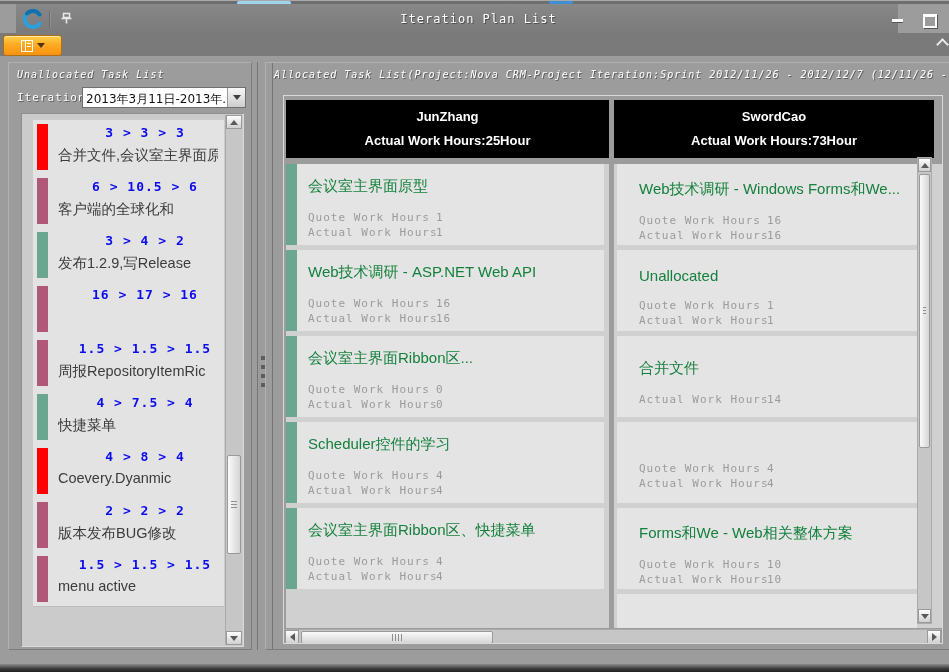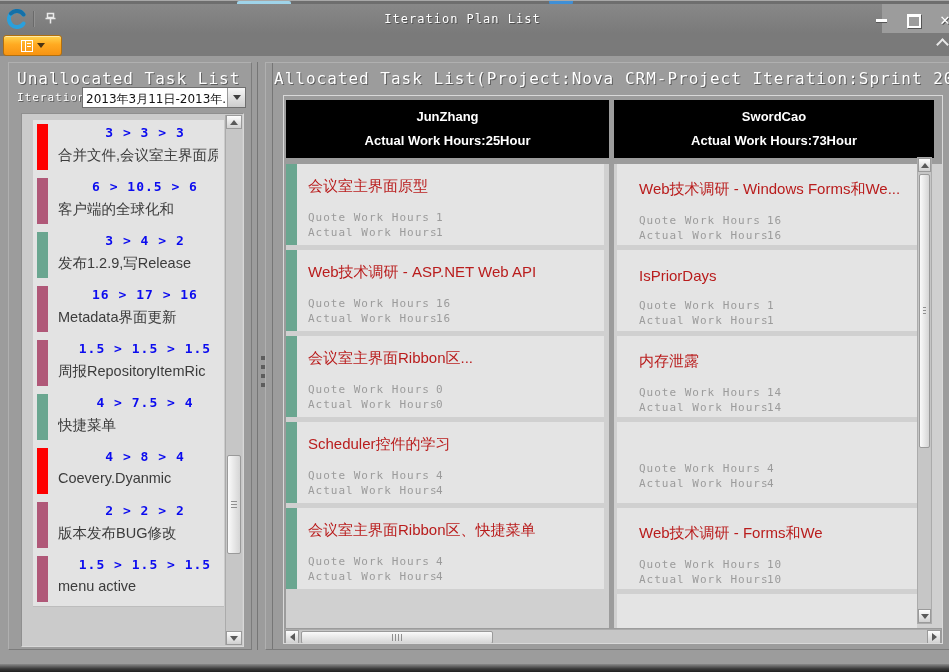--- a/index.html
+++ b/index.html
@@ -7,21 +7,21 @@
     width:949px;height:672px;position:relative;overflow:hidden;
     background:#9c9c9c;font-family:"Liberation Sans",sans-serif;
     -webkit-font-smoothing:none;
   }
   .mono{font-family:"DejaVu Sans Mono",monospace;}
 
   
   .top-strip{position:absolute;left:0;top:0;width:949px;height:4px;background:#6e6e6e;border-top:1px solid #a8a8a8;box-sizing:border-box;}
   .frag-tab{position:absolute;left:237px;top:0;width:54px;height:3px;background:#9fd4ea;border-radius:2px 2px 0 0;}
   .frag-dot{position:absolute;left:549px;top:0;width:24px;height:4px;background:#3f8fd6;border-radius:0 0 3px 3px;}
-  .titlebar{position:absolute;left:0;top:4px;width:882px;height:29px;background:linear-gradient(#888888,#7a7a7a);}
+  .titlebar{position:absolute;left:16px;top:4px;width:882px;height:29px;background:linear-gradient(#888888,#7a7a7a);}
   .app-logo{position:absolute;left:7px;top:5px;width:20px;height:20px;}
   .tb-sep{position:absolute;left:33px;top:7px;width:1px;height:16px;background:#6a6a6a;border-right:1px solid #919191;}
   .pin-icon{position:absolute;left:44px;top:8px;}
   .win-title{position:absolute;left:0;top:8px;width:925px;text-align:center;color:#ffffff;
     font-size:12px;letter-spacing:1px;text-shadow:1px 1px 0 #4f4f4f;}
   .winbtn{position:absolute;top:9px;width:22px;height:15px;display:flex;align-items:center;justify-content:center;}
   .btn-min{left:870px;}.btn-max{left:903px;}.btn-close{left:934px;}
   .glyph-min{width:11px;height:3px;background:#fff;box-shadow:0 1px 0 #555;}
   .glyph-max{width:10px;height:9px;border:2px solid #fff;border-top-width:3px;box-shadow:1px 1px 0 #555;}
   .glyph-close{color:#fff;font-size:13px;font-weight:bold;text-shadow:1px 1px 0 #555;font-family:"DejaVu Sans",sans-serif;}
@@ -31,21 +31,21 @@
     box-shadow:inset 0 1px 0 #ffe9a8;}
   .list-glyph{width:12px;height:12px;border:1px solid #fff;background:transparent;position:relative;box-sizing:border-box;}
   .list-glyph:before{content:"";position:absolute;left:3px;top:0;width:1px;height:10px;background:#fff;}
   .list-glyph:after{content:"";position:absolute;left:5px;top:2px;width:4px;height:6px;
     background:repeating-linear-gradient(#fff 0 1px,transparent 1px 3px);}
   .drop-arrow{width:0;height:0;border-left:4px solid transparent;border-right:4px solid transparent;border-top:5px solid #4a3414;}
   .ribbon-chevron{position:absolute;right:2px;top:7px;width:7px;height:7px;border-left:2px solid #e8e8e8;border-top:2px solid #e8e8e8;transform:rotate(45deg);}
   .bottom-strip{position:absolute;left:0;top:664px;width:949px;height:8px;background:linear-gradient(#8a8a8a,#3a3a3a 60%,#1f1f1f);}
 
   
-  .panel-title{color:#ffffff;font-size:16px;letter-spacing:1px;text-shadow:1px 1px 0 #5c5c5c;}
+  .panel-title{color:#ffffff;font-size:10px;letter-spacing:1px;text-shadow:1px 1px 0 #5c5c5c;font-style:italic;}
   .left-panel{position:absolute;left:8px;top:62px;width:244px;height:588px;border:1px solid #b0b0b0;
     border-right-color:#7c7c7c;border-bottom-color:#7c7c7c;box-sizing:border-box;}
   .lp-title{position:absolute;left:8px;top:6px;}
   .iter-label{position:absolute;left:8px;top:28px;color:#fff;font-size:11px;letter-spacing:1px;text-shadow:1px 1px 0 #5c5c5c;}
   .combo{position:absolute;left:73px;top:24px;width:164px;height:21px;background:#ffffff;border:1px solid #6f6f6f;
     box-sizing:border-box;display:flex;}
   .combo-text{flex:1;font-size:12px;color:#111;padding:3px 1px 0 3px;white-space:nowrap;overflow:hidden;font-family:"DejaVu Sans",sans-serif;}
   .combo-btn{width:17px;background:linear-gradient(#f7f7f7,#cdcdcd);border-left:1px solid #9a9a9a;
     display:flex;align-items:center;justify-content:center;}
   .tri-down{width:0;height:0;border-left:4px solid transparent;border-right:4px solid transparent;border-top:5px solid #3f3f3f;}
@@ -95,21 +95,21 @@
   .col-header{height:58px;background:#000;color:#fff;display:flex;flex-direction:column;align-items:center;
     padding-top:9px;box-sizing:border-box;gap:9px;font-weight:bold;font-size:13px;}
   .col2 .col-header{margin-right:10px;}
   .col-list{position:absolute;left:0;top:64px;width:100%;height:464px;background:#d0d0d0;overflow:hidden;}
   .rcards{display:flex;flex-direction:column;gap:5px;padding:0;}
   .rcard{height:81px;background:#e4e4e4;display:flex;flex-shrink:0;}
   .col1 .rcard{width:318px;}
   .col2 .rcard{width:300px;margin-left:3px;align-items:center;}
   .rbar{width:11px;}
   .rbody{flex:1;padding:13px 4px 0 11px;overflow:hidden;}
-  .rtitle{font-size:15px;color:#b91c1c;white-space:nowrap;overflow:hidden;}
+  .rtitle{font-size:15px;color:#15803d;white-space:nowrap;overflow:hidden;}
   .hours{margin-top:14px;}
   .hline{font-family:"DejaVu Sans Mono",monospace;font-size:11px;color:#9b9b9b;line-height:15px;letter-spacing:1px;white-space:pre;}
   .hlabel{display:inline-block;width:128px;}
   .vscroll-r{position:absolute;right:10px;top:61px;width:15px;height:467px;background:#c6c6c6;border:1px solid #ababab;box-sizing:border-box;}
 
   
   .hscroll{position:absolute;left:1px;right:1px;top:533px;height:14px;background:#c6c6c6;border-top:1px solid #ababab;}
   .hsb-btn{position:absolute;top:0;bottom:0;width:14px;background:linear-gradient(#fdfdfd,#d0d0d0);
     border:1px solid #9a9a9a;box-sizing:border-box;display:flex;align-items:center;justify-content:center;}
   .hsb-btn.left{left:0;} .hsb-btn.right{right:0;}
@@ -187,21 +187,20 @@
         <div class="lbar bar-green"></div>
         <div class="lbody">
             <div class="lmetrics">3 &gt; 4 &gt; 2</div>
         <div class="ltitle">发布1.2.9,写Release</div>
           </div>
       </div>
       <div class="lcard">
         <div class="lbar bar-rose"></div>
         <div class="lbody">
             <div class="lmetrics">16 &gt; 17 &gt; 16</div>
-        <div class="ltitle">Metadata界面更新</div>
           </div>
       </div>
       <div class="lcard">
         <div class="lbar bar-rose"></div>
         <div class="lbody">
             <div class="lmetrics">1.5 &gt; 1.5 &gt; 1.5</div>
         <div class="ltitle">周报RepositoryItemRic</div>
           </div>
       </div>
       <div class="lcard">
@@ -337,53 +336,52 @@
               <div class="hours">
                 <div class="hline"><span class="hlabel">Quote Work Hours</span><span>16</span></div>
                 <div class="hline"><span class="hlabel">Actual Work Hours</span><span>16</span></div>
               </div>
             </div>
           </div>
 
           <div class="rcard">
             <div class="rbar bar-mint"></div>
             <div class="rbody">
-              <div class="rtitle">IsPriorDays</div>
+              <div class="rtitle">Unallocated</div>
               <div class="hours">
                 <div class="hline"><span class="hlabel">Quote Work Hours</span><span>1</span></div>
                 <div class="hline"><span class="hlabel">Actual Work Hours</span><span>1</span></div>
               </div>
             </div>
           </div>
 
           <div class="rcard">
             <div class="rbar bar-mint"></div>
             <div class="rbody">
-              <div class="rtitle">内存泄露</div>
-              <div class="hours">
-                <div class="hline"><span class="hlabel">Quote Work Hours</span><span>14</span></div>
+              <div class="rtitle">合并文件</div>
+              <div class="hours">
                 <div class="hline"><span class="hlabel">Actual Work Hours</span><span>14</span></div>
               </div>
             </div>
           </div>
 
           <div class="rcard">
             <div class="rbar bar-mint"></div>
             <div class="rbody">
               <div class="hours">
                 <div class="hline"><span class="hlabel">Quote Work Hours</span><span>4</span></div>
                 <div class="hline"><span class="hlabel">Actual Work Hours</span><span>4</span></div>
               </div>
             </div>
           </div>
 
           <div class="rcard">
             <div class="rbar bar-mint"></div>
             <div class="rbody">
-              <div class="rtitle">Web技术调研 - Forms和We</div>
+              <div class="rtitle">Forms和We - Web相关整体方案</div>
               <div class="hours">
                 <div class="hline"><span class="hlabel">Quote Work Hours</span><span>10</span></div>
                 <div class="hline"><span class="hlabel">Actual Work Hours</span><span>10</span></div>
               </div>
             </div>
           </div>
 
           <div class="rcard">
             <div class="rbar bar-mint"></div>
             <div class="rbody">

